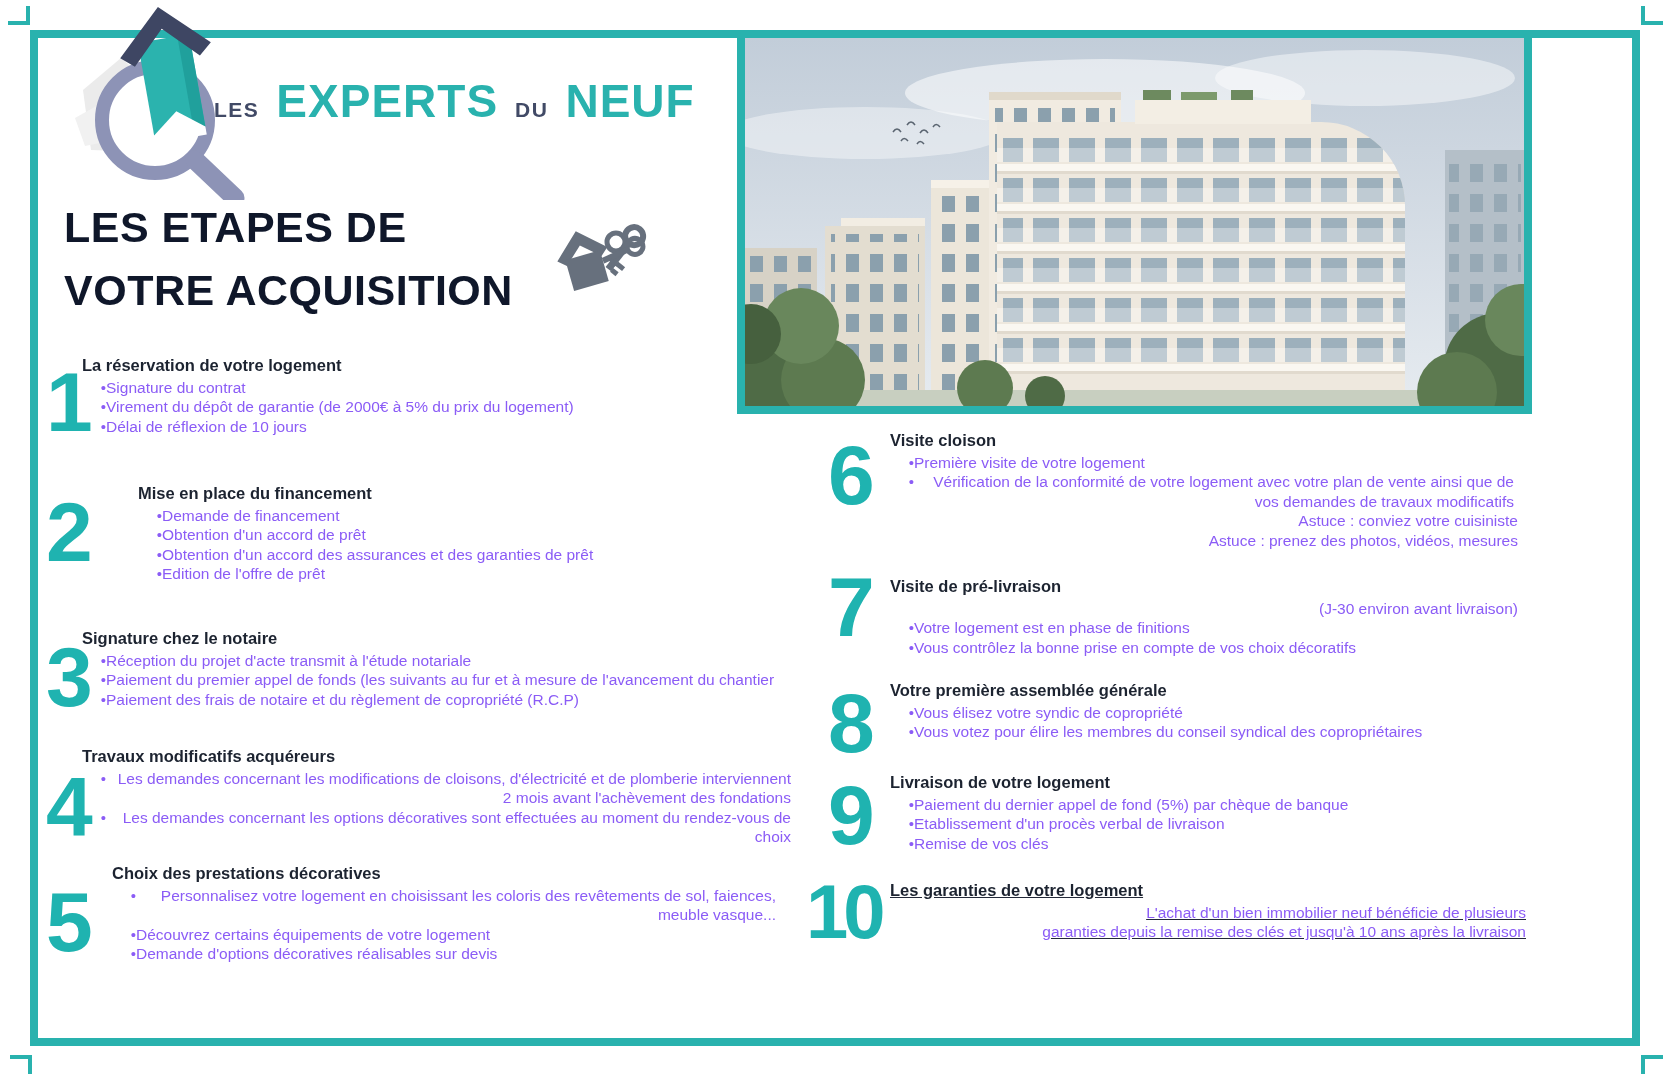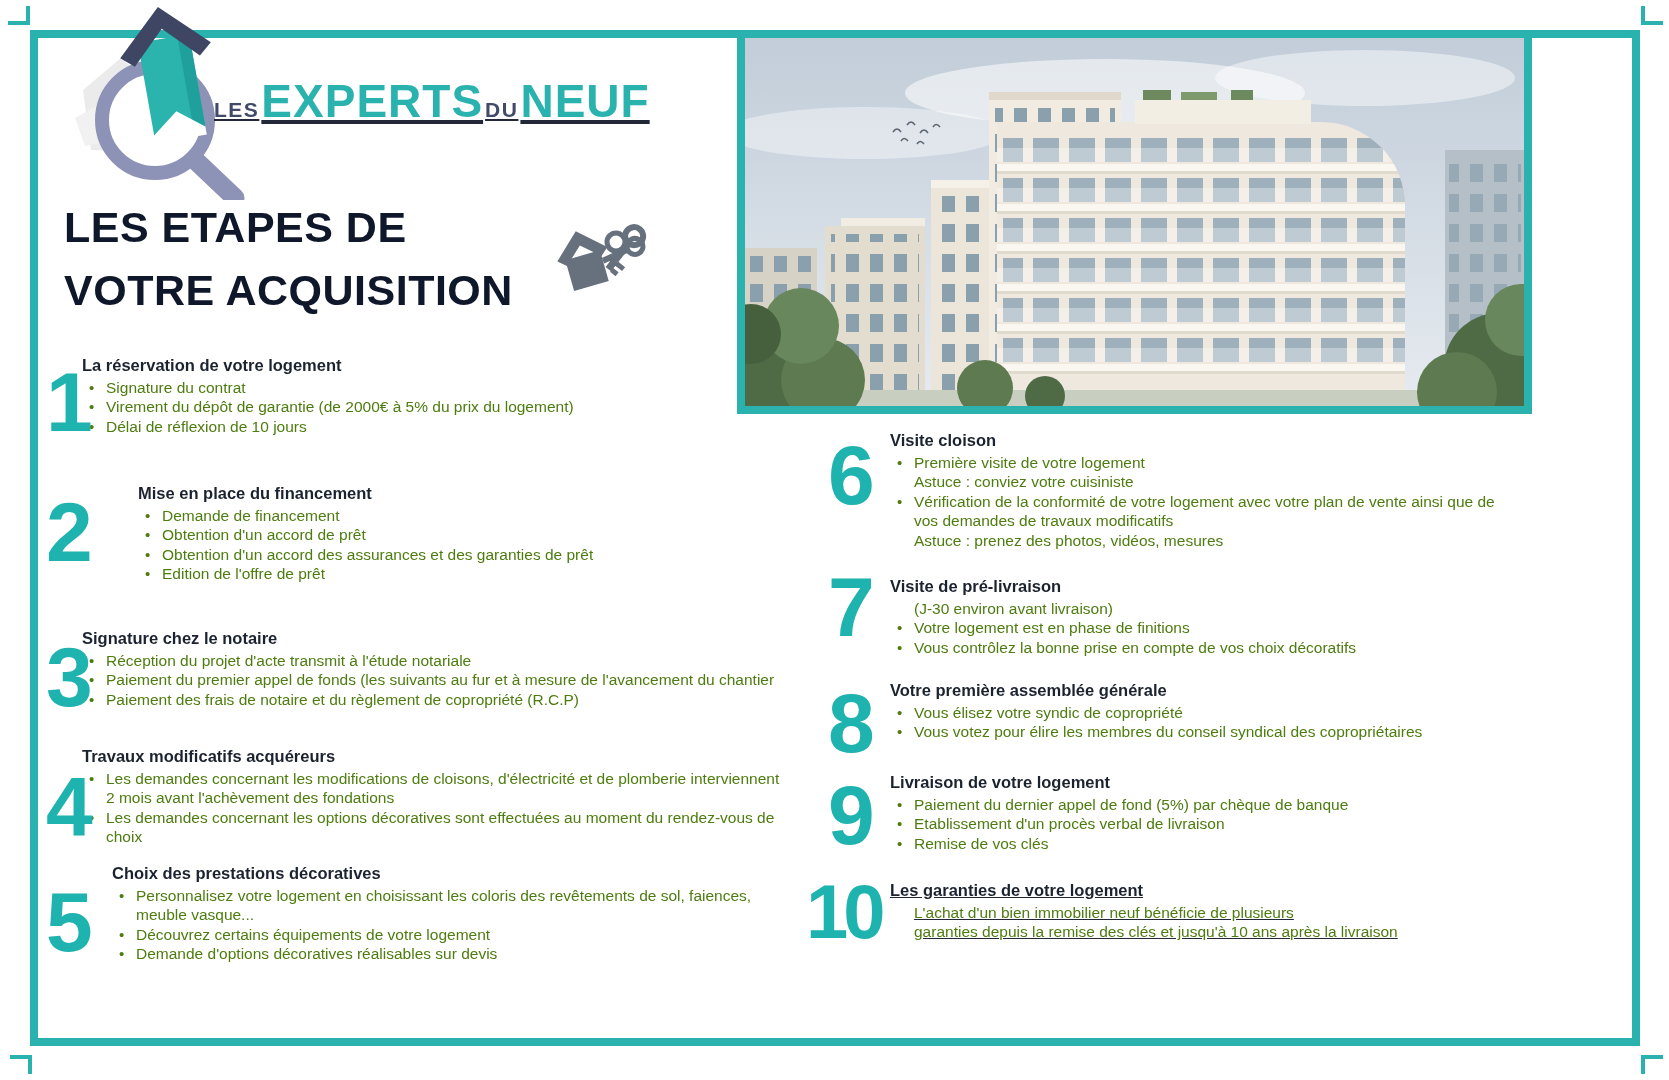--- a/index.html
+++ b/index.html
@@ -13,21 +13,21 @@
   #mtr{right:6px;top:6px;border-left-width:4px;border-bottom-width:4px;}
   #mbl{left:10px;bottom:6px;border-top-width:4px;border-right-width:4px;}
   #mbr{right:6px;bottom:6px;border-top-width:4px;border-left-width:4px;}
 
   
   .frame{position:absolute;left:30px;top:30px;width:1610px;height:1016px;
          border:8px solid #29b2ae;box-sizing:border-box;z-index:1;}
 
   
   .logo-art{position:absolute;left:55px;top:0;width:196px;height:200px;z-index:4;}
-  .logo-text{position:absolute;left:214px;top:74px;display:flex;align-items:baseline;gap:2px;z-index:4;text-decoration:underline;}
+  .logo-text{position:absolute;left:214px;top:74px;display:flex;align-items:baseline;gap:17px;z-index:4;}
   .lt-small{font-size:21px;font-weight:700;letter-spacing:1.5px;color:#414a66;}
   .lt-big{font-size:46px;font-weight:700;letter-spacing:1px;color:#29b2ae;}
 
   
   .heading{position:absolute;left:64px;top:196px;z-index:3;
            font-size:43px;font-weight:700;line-height:63px;color:#0f172a;letter-spacing:.5px;}
   .keys-icon{position:absolute;left:552px;top:216px;width:124px;height:84px;z-index:3;}
 
   
   .photo{position:absolute;left:737px;top:30px;width:795px;height:384px;
@@ -36,21 +36,21 @@
 
   
   .step{position:absolute;z-index:3;}
   .num{position:absolute;left:0;top:0;color:#1fb3b0;font-weight:700;
        font-size:84px;line-height:.82;letter-spacing:-2px;}
   .num.ten{font-size:76px;letter-spacing:-5px;}
   .content{margin-left:36px;}
   .content.r{margin-left:62px;}
   .content.r10{margin-left:84px;text-decoration:underline;}
   .stitle{font-size:16.5px;font-weight:700;color:#1c2330;margin-bottom:3px;}
-  .entry{font-size:15.5px;line-height:19.4px;color:#4d7c0f;}
+  .entry{font-size:15.5px;line-height:19.4px;color:#8b5cf6;text-align:right;}
   .entry.b{display:flex;}
   .entry.b .dot{flex:0 0 24px;padding-left:7px;box-sizing:border-box;}
   .entry.b .dot::before{content:"•";font-size:15px;}
   .entry.n{padding-left:24px;}
 </style>
 </head>
 <body>
 
 <div class="canvas">
 
@@ -312,25 +312,25 @@
   </div>
 
   <div class="step" style="left:828px;top:431px;width:690px">
     <div class="num" style="top:10px">6</div>
     <div class="content r">
       <div class="stitle">Visite cloison</div>
       <div class="entry b">
           <span class="dot"></span>
           <span class="t">Première visite de votre logement</span>
         </div>
+      <div class="entry b">
+          <span class="dot"></span>
+          <span class="t" style="max-width:600px">Vérification de la conformité de votre logement avec votre plan de vente ainsi que de vos demandes de travaux modificatifs</span>
+        </div>
       <div class="entry n"><span class="t">Astuce : conviez votre cuisiniste</span></div>
-      <div class="entry b">
-          <span class="dot"></span>
-          <span class="t" style="max-width:600px">Vérification de la conformité de votre logement avec votre plan de vente ainsi que de vos demandes de travaux modificatifs</span>
-        </div>
       <div class="entry n"><span class="t">Astuce : prenez des photos, vidéos, mesures</span></div>
     </div>
   </div>
 
   <div class="step" style="left:828px;top:577px;width:690px">
     <div class="num" style="top:-4px">7</div>
     <div class="content r">
       <div class="stitle">Visite de pré-livraison</div>
       <div class="entry n"><span class="t">(J-30 environ avant livraison)</span></div>
       <div class="entry b">

